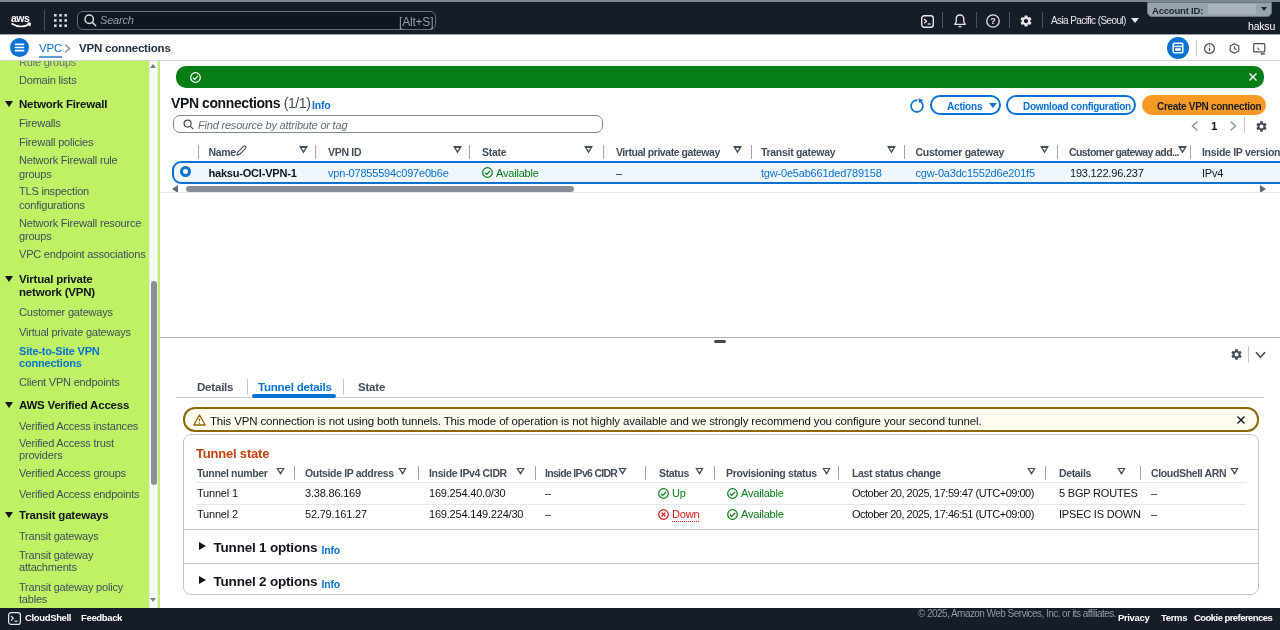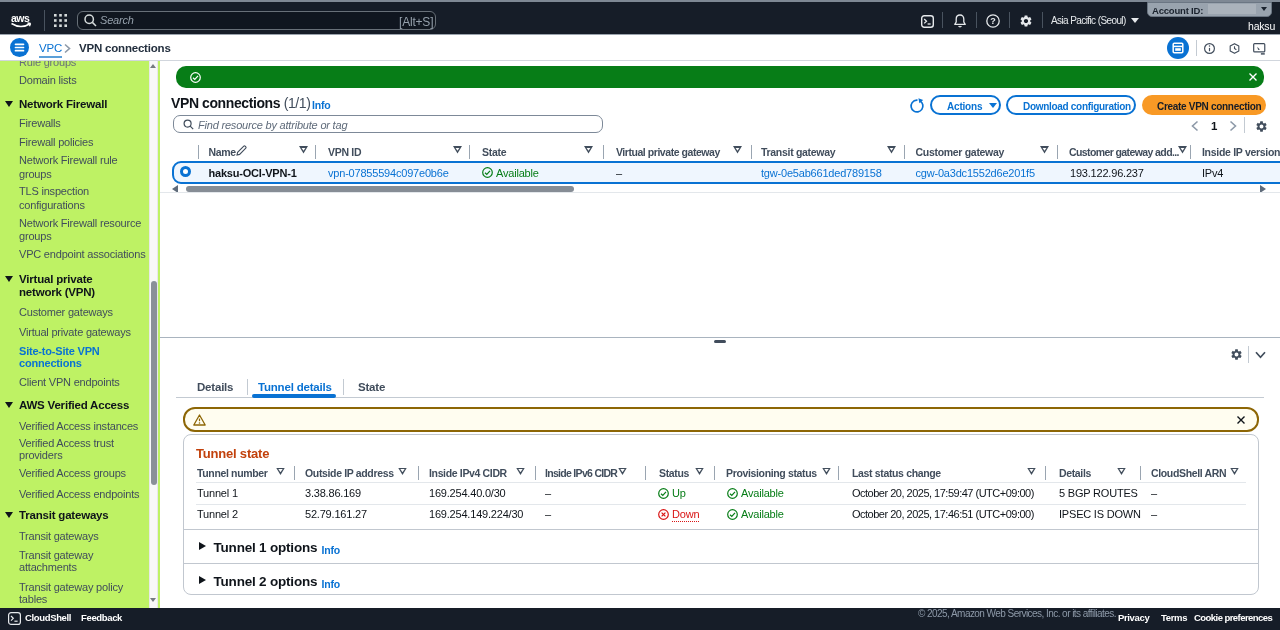--- a/index.html
+++ b/index.html
@@ -270,20 +270,21 @@
   <div class="abs" style="left:198px;top:320px;font-size:11.5px;font-weight:bold;color:#414d5c">State</div>
   <div class="abs" style="left:16px;top:336px;width:1088px;height:1px;background:#c3cad2"></div>
   <div class="abs" style="left:92px;top:333px;width:84px;height:4px;background:#0972d3;border-radius:2px"></div>
 
   <div class="abs" style="left:23px;top:346px;width:1076px;height:25px;background:#fffdf0;border:2px solid #8d6605;border-radius:12px"></div>
   <svg class="abs" style="left:33px;top:352.5px" width="13" height="12" viewBox="0 0 13 12">
     <path d="M6.5 1 L12.2 11 L0.8 11 Z" stroke="#8d6605" stroke-width="1.3" fill="none" stroke-linejoin="round"></path>
     <line x1="6.5" y1="4.6" x2="6.5" y2="7.2" stroke="#8d6605" stroke-width="1.2"></line>
     <circle cx="6.5" cy="9" r="0.8" fill="#8d6605"></circle>
   </svg>
+  <div class="abs" style="left:50px;top:354px;font-size:11.5px;letter-spacing:-0.15px;color:#0f141a">This VPN connection is not using both tunnels. This mode of operation is not highly available and we strongly recommend you configure your second tunnel.</div>
   <svg class="abs" style="left:1076px;top:353.5px" width="10" height="10" viewBox="0 0 10 10">
     <path d="M1.5 1.5 L8.5 8.5 M8.5 1.5 L1.5 8.5" stroke="#0f141a" stroke-width="1.4"></path>
   </svg>
 
   <div class="abs" style="left:22.5px;top:372.5px;width:1076.5px;height:161.5px;border:1px solid #c1c7cf;border-radius:8px"></div>
   <div class="abs" style="left:36px;top:385px;font-size:13px;font-weight:bold;color:#c2410c">Tunnel state</div>
 
   <div class="abs th2" style="left:37px">Tunnel number</div>
   <div class="filt2" style="left:116px"></div>
   <div class="abs th2sep" style="left:134px"></div>

